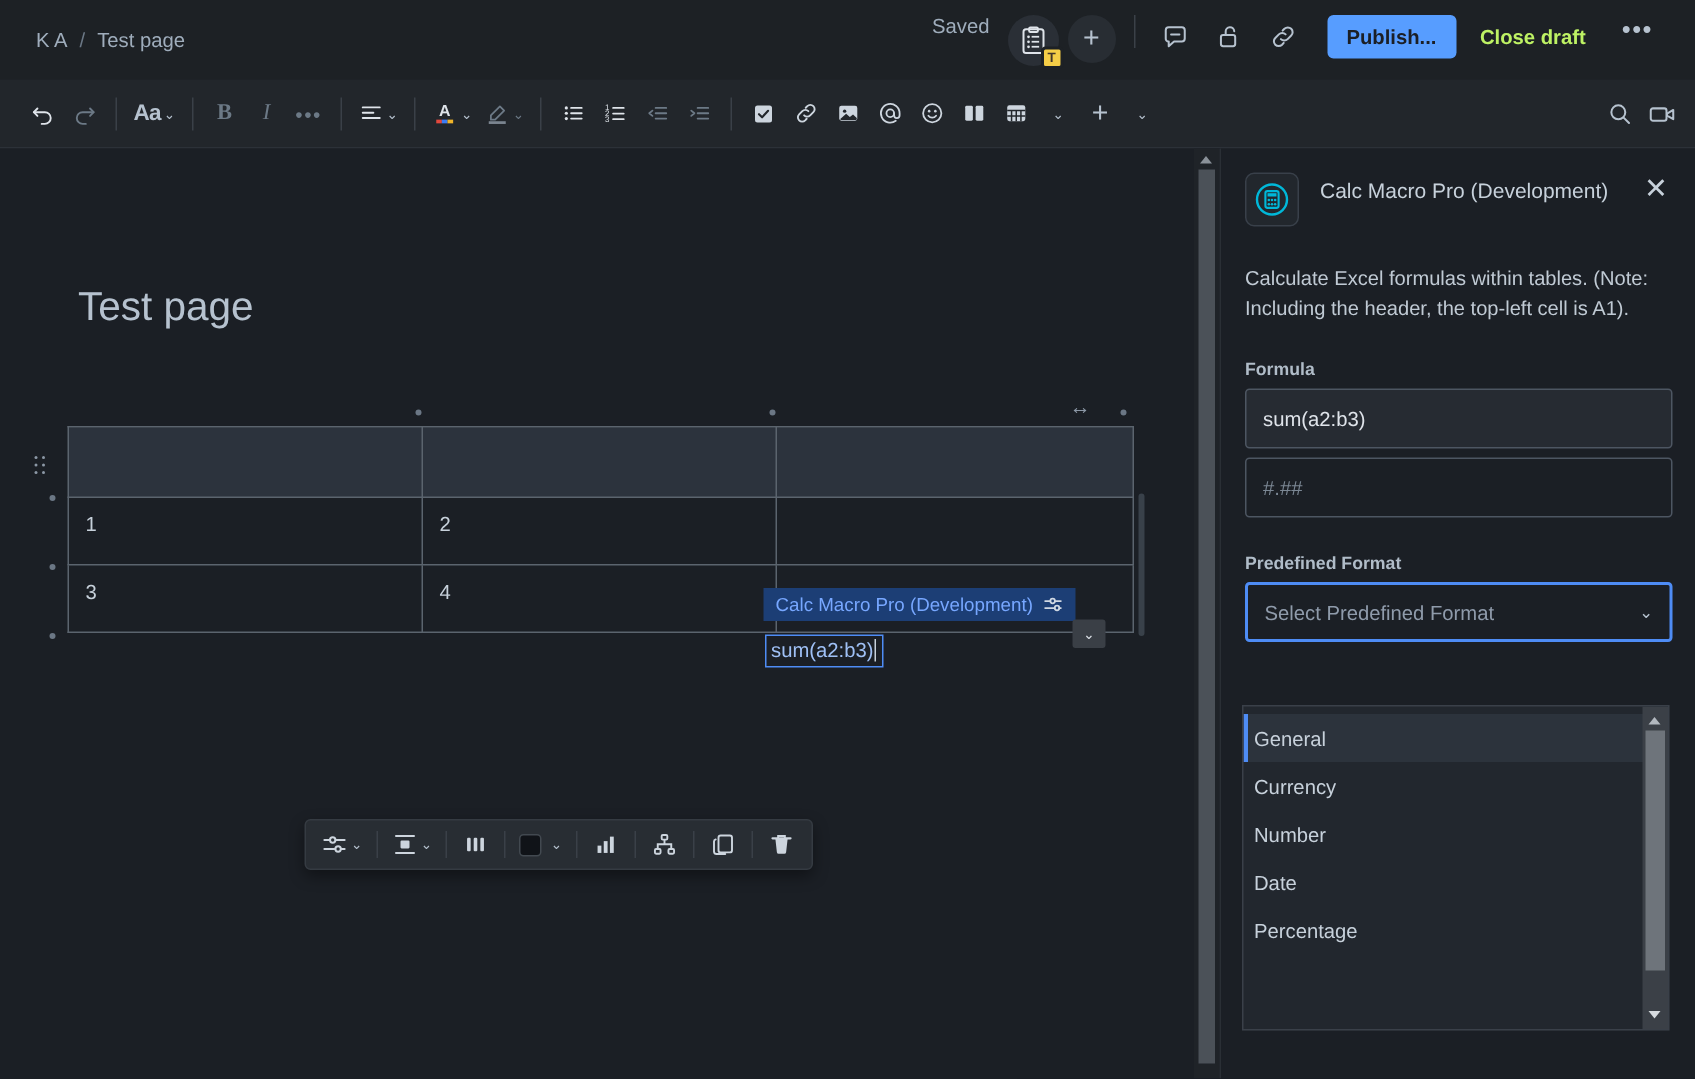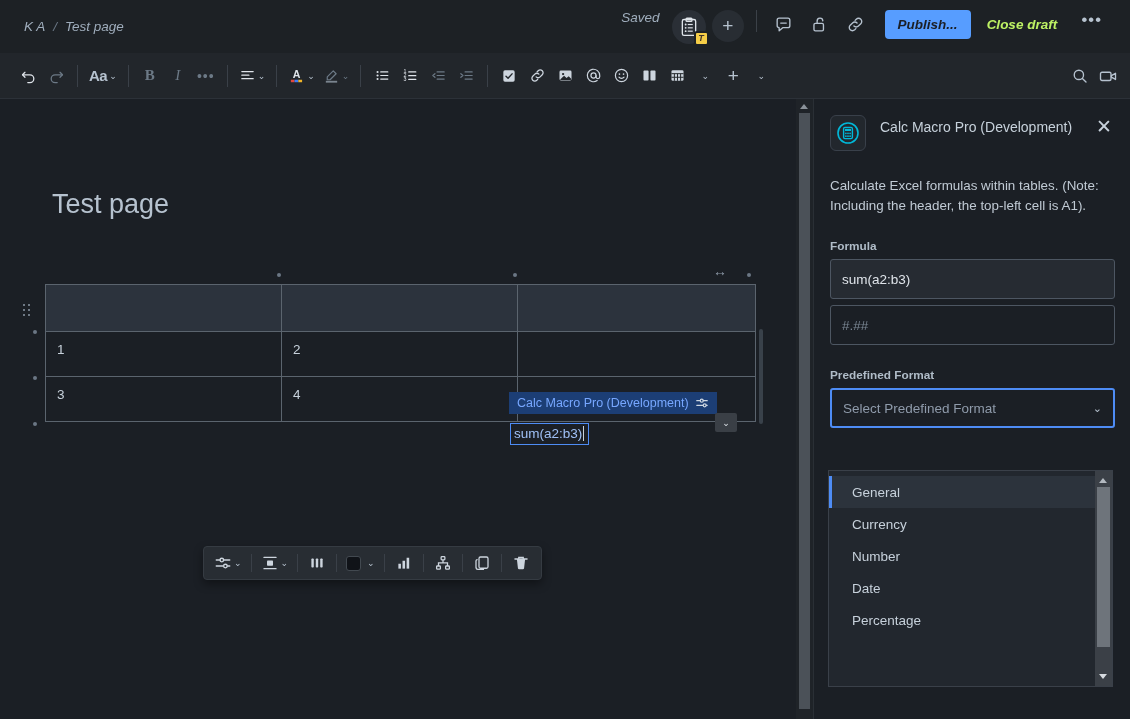--- a/index.html
+++ b/index.html
@@ -9,21 +9,21 @@
     font-family: "Liberation Sans", sans-serif;
     color: #c7d1db;
     overflow: hidden;
   }
   body { position: relative; }
 
   
   #topbar {
     position: absolute; left: 0; top: 0; width: 1130px; height: 53px;
     background: #1d2125;
-    display: flex; align-items: center; font-style: italic;
+    display: flex; align-items: center;
   }
   #breadcrumb { display: flex; align-items: center; gap: 8px; padding-left: 24px; font-size: 13.5px; color: #9fadbc; }
   #breadcrumb .crumb { color: #9fadbc; }
   #breadcrumb .sep { color: #6b7886; }
   .spacer { flex: 1 1 auto; }
   #top-right { display: flex; align-items: flex-start; gap: 6px; padding-right: 20px; }
   .saved-label { font-size: 13.5px; color: #9fadbc; margin-right: 6px; }
   .avatar {
     width: 34px; height: 34px; border-radius: 50%; background: #2a2f36;
     display: flex; align-items: center; justify-content: center; position: relative;
@@ -180,21 +180,21 @@
   }
   .select-input .chev-d { font-size: 11px; color: #b6c2cf; }
 
   
   #dropdown {
     position: absolute; left: 828px; top: 470px; width: 285px; height: 217px;
     background: #22272e; border: 1px solid #3a4049; overflow: hidden;
   }
   .dd-list { position: absolute; left: 0; top: 0; width: 268px; }
   .dd-item {
-    height: 32px; display: flex; align-items: center; padding-left: 20px;
+    height: 32px; display: flex; align-items: center; padding-left: 4px;
     font-size: 13.5px; color: #c7d1db; border-left: 3px solid transparent;
   }
   .dd-item.selected { background: #2c333c; border-left: 3px solid #4e8cf5; }
   .dd-pad { height: 5px; }
   #dd-scrollbar {
     position: absolute; right: 0; top: 0; width: 17px; height: 215px; background: #3b4047;
   }
   #dd-scrollbar .arrow {
     position: absolute; left: 4px; width: 0; height: 0;
     border-left: 4px solid transparent; border-right: 4px solid transparent;

